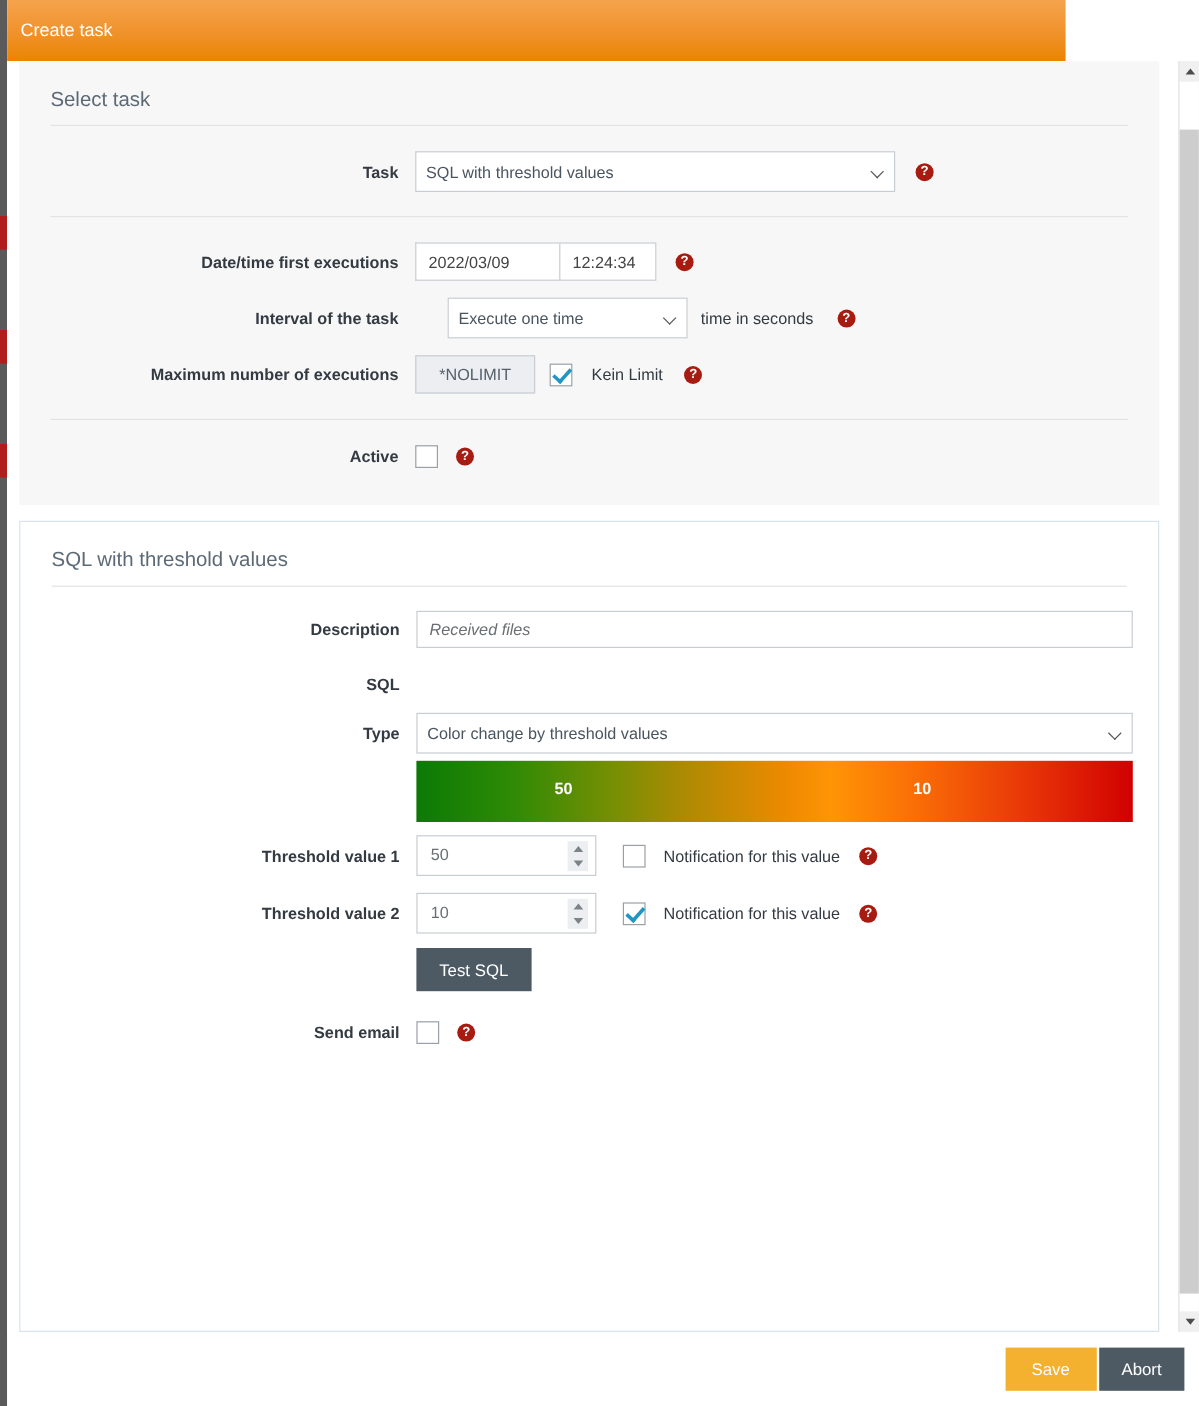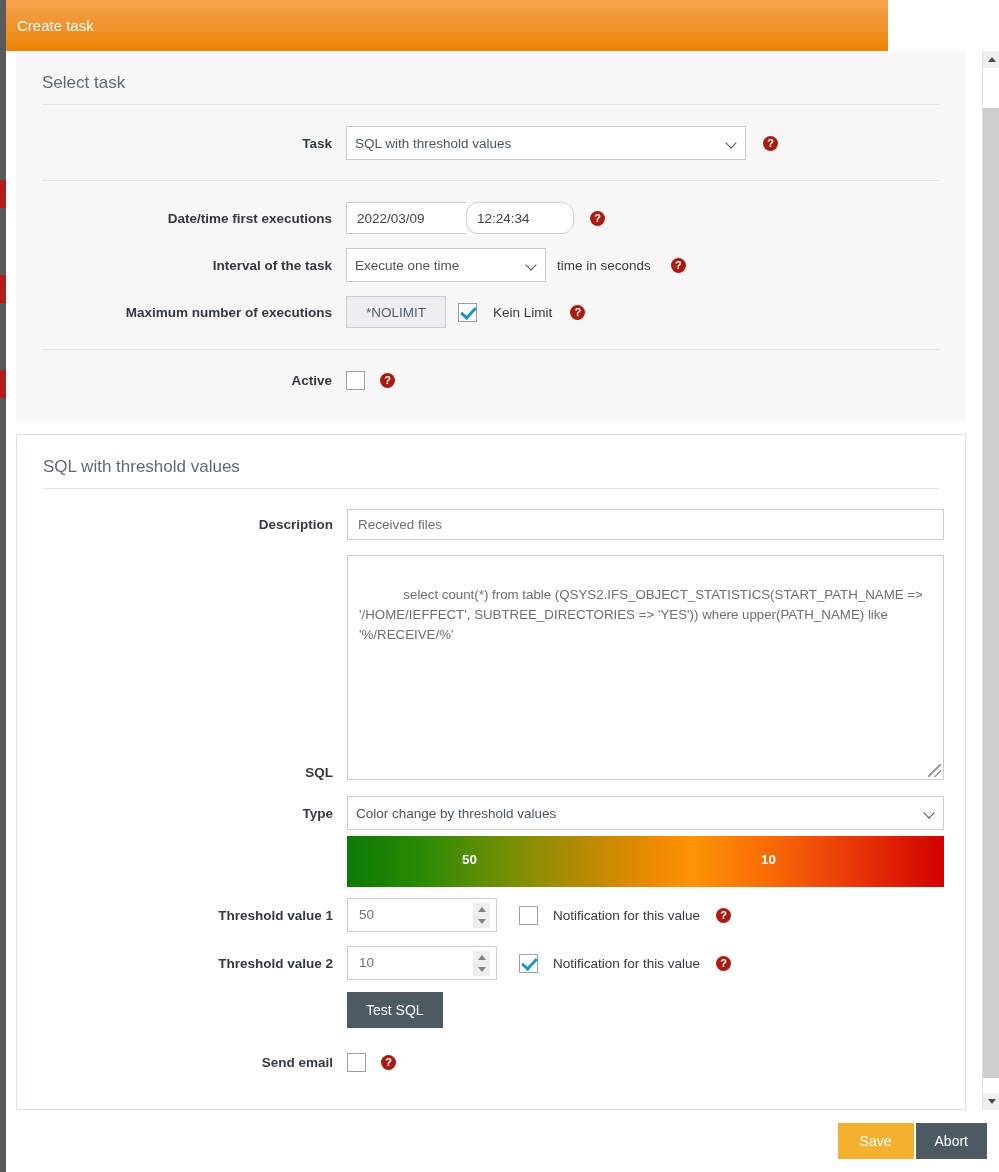--- a/index.html
+++ b/index.html
@@ -223,27 +223,27 @@
           </div>
         </div>
 
         <div class="section-rule" style="margin-top:20px;"></div>
 
         <div class="row" style="margin-top:21px;">
           <div class="lbl lbl-w">Date/time first executions</div>
           <div class="ctl" style="gap:16px;">
             <span style="display:flex;">
               <span class="ti" style="width:120px;border-right:none;">2022/03/09</span>
-              <span class="ti" style="width:108px;border-radius:12px;">12:24:34</span>
+              <span class="ti" style="width:81px;">12:24:34</span>
             </span>
             <span class="help">?</span>
           </div>
         </div>
 
-        <div class="row" style="margin-top:14px;">
+        <div class="row" style="margin-top:14px;gap:27px;">
           <div class="lbl lbl-w">Interval of the task</div>
           <div class="ctl" style="gap:11px;">
             <span class="selwrap">
               <select class="sel" style="width:200px;">
                 <option>Execute one time</option>
               </select>
             </span>
             <span class="sidetext">time in seconds</span>
             <span class="help" style="margin-left:9px;">?</span>
           </div>
@@ -269,29 +269,25 @@
           </div>
         </div>
       </div>
 
       <div class="panel-bottom">
         <div class="section-title">SQL with threshold values</div>
         <div class="section-rule"></div>
 
         <div class="row" style="margin-top:20px;">
           <div class="lbl lbl-w">Description</div>
-          <span class="ti" style="width:597px;height:31px;color:#6b6f73;">Received files</span>
+          <span class="ti" style="width:597px;height:31px;color:#6b6f73;font-style:italic;">Received files</span>
         </div>
 
         <div class="row" style="margin-top:15px; align-items:flex-end;">
           <div class="lbl lbl-w" style="padding-top:8px;">SQL</div>
-          <div class="ta">
-            <span>select count(*) from table (QSYS2.IFS_OBJECT_STATISTICS(START_PATH_NAME =&gt; '/HOME/IEFFECT', SUBTREE_DIRECTORIES =&gt; 'YES')) where upper(PATH_NAME) like '%/RECEIVE/%'</span>
-            <span class="grip"></span>
-          </div>
         </div>
 
         <div class="row" style="margin-top:16px;">
           <div class="lbl lbl-w">Type</div>
           <span class="selwrap">
             <select class="sel" style="width:597px;">
               <option>Color change by threshold values</option>
             </select>
           </span>
         </div>

